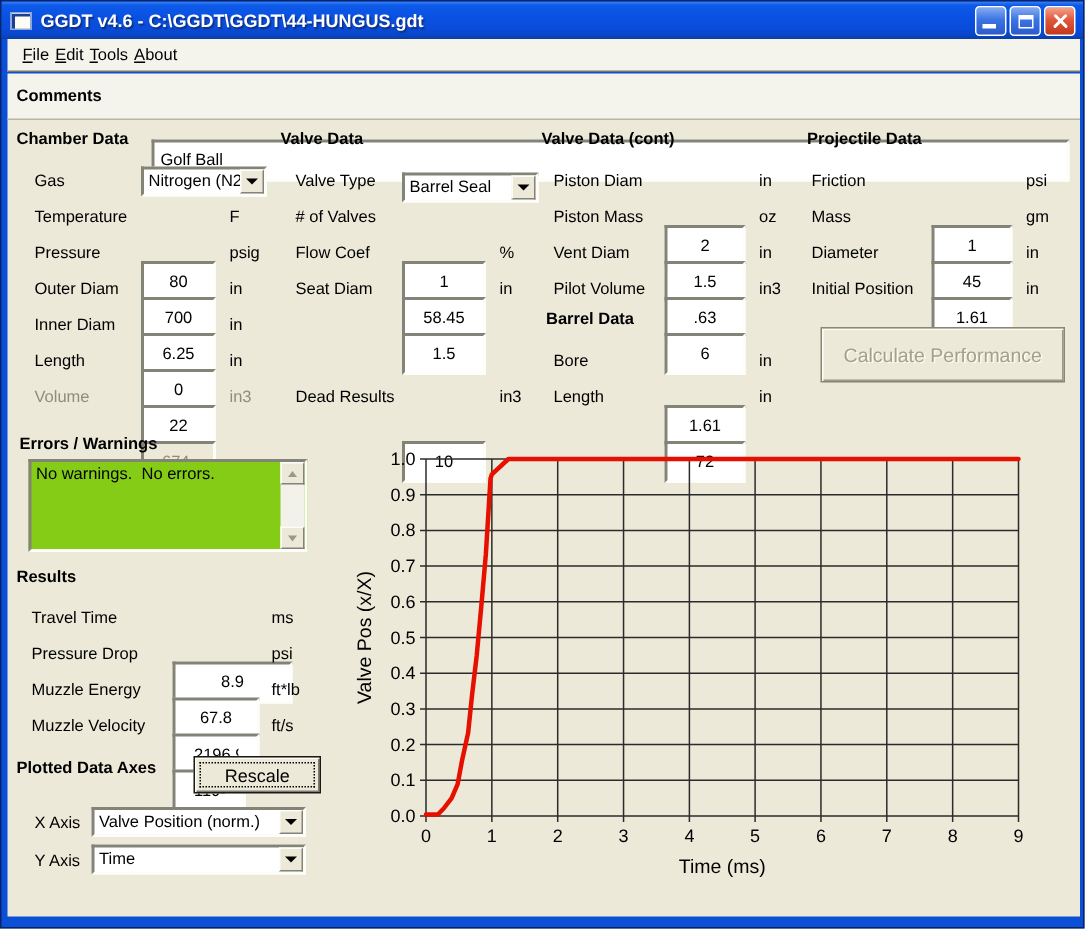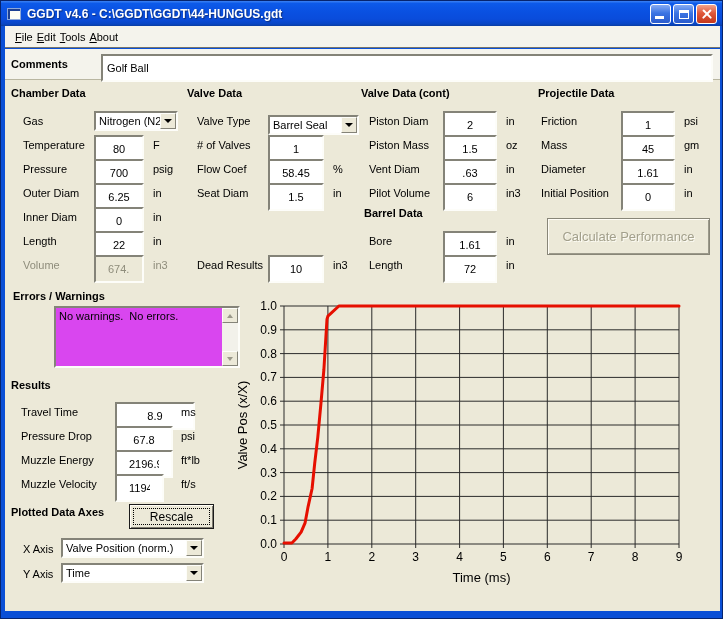--- a/index.html
+++ b/index.html
@@ -37,43 +37,43 @@
   .comments-strip { position:absolute; left:4px; top:48px; width:715px; height:31px;
     background:#f4f3ec; border-bottom:1px solid #b9b6a1; }
   .main { position:absolute; left:4px; top:79px; width:715px; height:531px; background:#ece9d8; }
 
   
   .hdr { position:absolute; font-size:11px; font-weight:bold; color:#000; white-space:nowrap; }
   .lbl, .unit { position:absolute; font-size:11px; color:#000; white-space:nowrap; }
   .muted { color:#8f8d7c; }
   .tb { position:absolute; height:20px; background:#fff; text-align:center;
     font:11px "Liberation Sans", sans-serif; color:#000; padding:12px;
-    border:2px solid; border-color:#848378 #fdfdf9 #fdfdf9 #848378; }
+    border:2px solid; border-color:#848378 #fdfdf9 #fdfdf9 #848378;margin-top:39px; }
   .tb.left { text-align:left; padding-left:4px; }
   .tb.disabled { background:#ece9d8; color:#8f8d7c; }
   .combo { position:absolute; height:20px; background:#fff;
     border:2px solid; border-color:#848378 #fdfdf9 #fdfdf9 #848378;
     display:flex; align-items:center; }
   .combo-text { flex:1 1 auto; font-size:11px; padding-left:3px; white-space:nowrap; overflow:hidden; }
   .combo-btn { flex:0 0 16px; height:100%; background:#ece9d8;
     border:1px solid; border-color:#fdfdf9 #848378 #848378 #fdfdf9;
     display:flex; align-items:center; justify-content:center; }
   .tri-down { width:0; height:0; border-left:4px solid transparent;
     border-right:4px solid transparent; border-top:4px solid #000; }
   .btn { position:absolute; background:#ece9d8; font-family:"Liberation Sans",sans-serif; }
   .btn-default { border:1px solid #1a1a1a; font-size:12px; color:#000;
     box-shadow:inset 1px 1px 0 #fffdf6, inset -1px -1px 0 #7e7c70; }
   .btn-default::after { content:""; position:absolute; inset:3px; border:1px dotted #000; }
   .btn-disabled { border:1px solid #888678; font-size:13px; color:#a3a08c;
     box-shadow:inset 1px 1px 0 #fffdf6, inset -1px -1px 0 #9b998a; text-shadow:1px 1px 0 #fcfbf4; }
   .btn .cap { position:absolute; inset:0; display:flex; align-items:center; justify-content:center; }
 
   
-  .errbox { position:absolute; background:#d946ef;
-    border:2px solid; border-color:#848378 #fdfdf9 #fdfdf9 #848378;margin-left:35px; }
+  .errbox { position:absolute; background:#84cc16;
+    border:2px solid; border-color:#848378 #fdfdf9 #fdfdf9 #848378; }
   .err-text { position:absolute; left:3px; top:2px; right:18px; font-size:11px; color:#000;
     white-space:pre-wrap; }
   .vscroll { position:absolute; right:0; top:0; bottom:0; width:16px; background:#f2f1ea; }
   .sb-btn { position:absolute; left:0; width:16px; height:15px; background:#ece9d8;
     border:1px solid; border-color:#fdfdf9 #848378 #848378 #fdfdf9;
     display:flex; align-items:center; justify-content:center; }
   .sb-btn.up { top:0; } .sb-btn.down { bottom:0; }
   .arr-up { width:0; height:0; border-left:3.5px solid transparent; border-right:3.5px solid transparent;
     border-bottom:4px solid #9a988a; }
   .arr-down { width:0; height:0; border-left:3.5px solid transparent; border-right:3.5px solid transparent;

